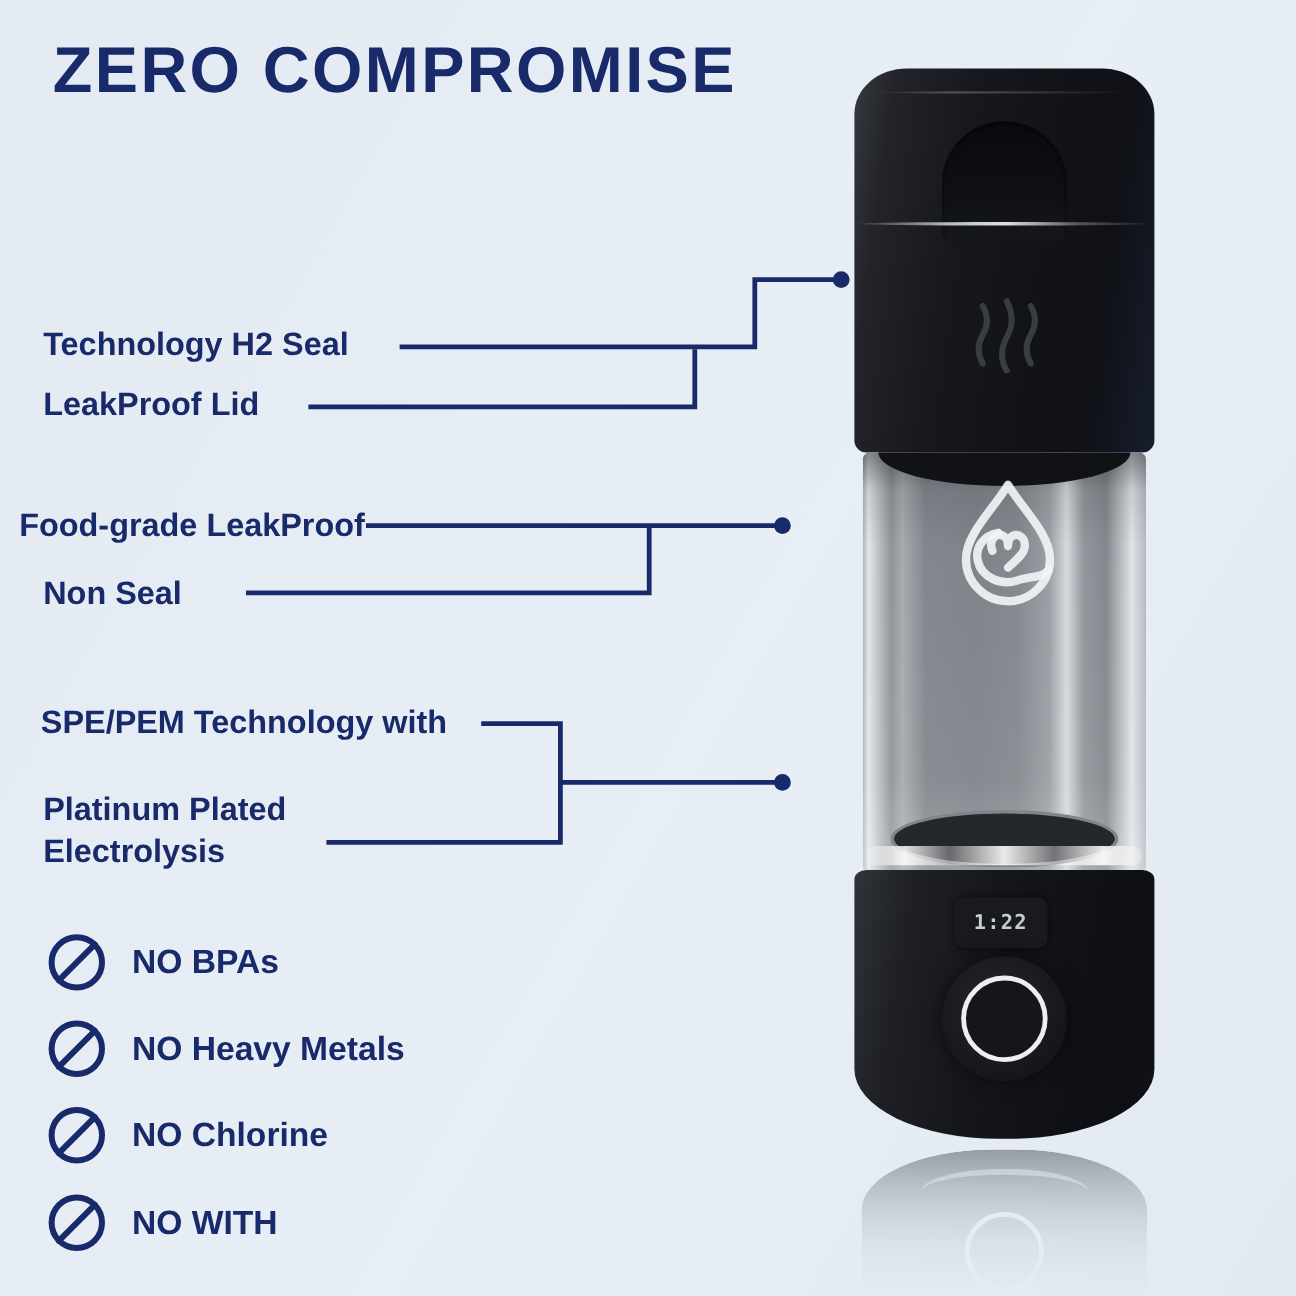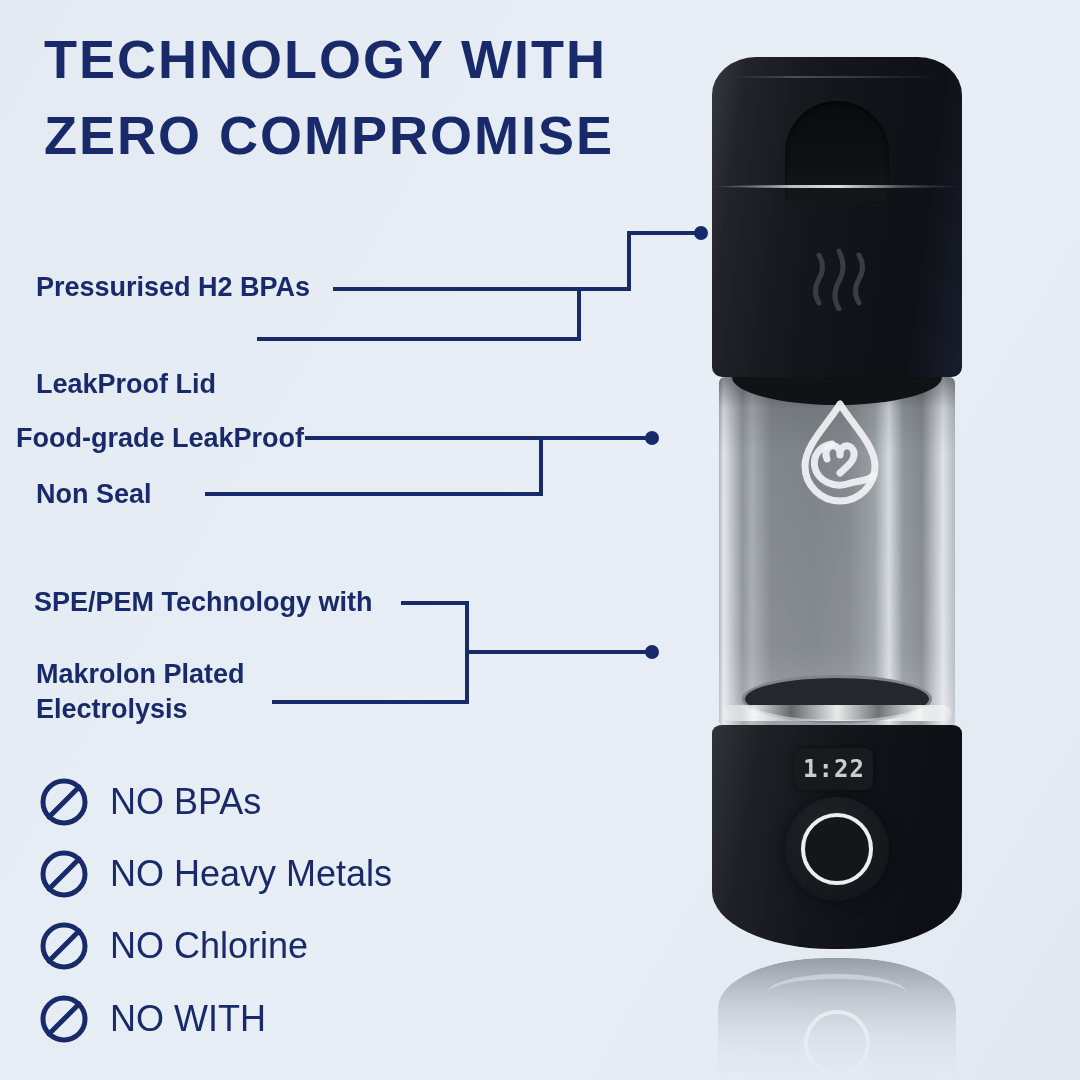--- a/index.html
+++ b/index.html
@@ -15,34 +15,34 @@
     position:absolute;left:44px;top:21px;
     color:#192a6b;font-weight:bold;font-size:54px;line-height:76px;letter-spacing:2px;
     white-space:nowrap;
   }
   
   .callout-label{
     position:absolute;color:#192a6b;font-weight:bold;font-size:27px;line-height:31px;
     white-space:nowrap;
   }
   #lbl-pressurised{left:36px;top:272px;}
-  #lbl-leakproof{left:36px;top:322px;margin-top:47px;}
+  #lbl-leakproof{left:36px;top:322px;}
   #lbl-makrolon{left:16px;top:423px;}
   #lbl-nontoxic{left:36px;top:479px;}
   #lbl-spepem{left:34px;top:587px;}
   #lbl-platinum{left:36px;top:657px;line-height:35px;}
   
   #connectors{position:absolute;left:0;top:0;pointer-events:none;}
   #connectors polyline{fill:none;stroke:#192a6b;stroke-width:4;}
   #connectors circle{fill:#192a6b;}
   
   .no-row{
     position:absolute;left:38px;display:flex;align-items:center;gap:20px;height:52px;
   }
-  .no-row .no-label{color:#192a6b;font-weight:normal;font-size:36px;white-space:nowrap;}
+  .no-row .no-label{color:#192a6b;font-weight:bold;font-size:28px;white-space:nowrap;}
   .no-icon{width:52px;height:52px;flex:0 0 52px;}
   .no-icon circle{fill:none;stroke:#192a6b;stroke-width:5;}
   .no-icon line{stroke:#192a6b;stroke-width:5;stroke-linecap:round;}
   
   .bottle{position:absolute;left:712px;top:57px;width:250px;height:892px;}
   .lid{
     position:absolute;left:0;top:0;width:250px;height:320px;
     border-radius:44px 44px 10px 10px / 38px 38px 10px 10px;
     background:linear-gradient(98deg,#36393f 0%,#222429 12%,#17181d 35%,#121318 60%,#101117 80%,#161c2a 97%);
   }
@@ -86,21 +86,21 @@
   }
   .base{
     position:absolute;left:0;top:668px;width:250px;height:224px;
     border-radius:10px 10px 120px 120px / 8px 8px 58px 58px;
     background:linear-gradient(100deg,#303338 0%,#1e2025 18%,#15161b 45%,#101116 70%,#0e0f14 90%,#11131b 100%);
   }
   .display{
     position:absolute;left:83px;top:691px;width:78px;height:42px;
     background:#191a1e;border-radius:8px;
     display:flex;align-items:center;justify-content:center;
-    color:#c9cdd1;font-family:"DejaVu Sans Mono",monospace;font-weight:bold;font-size:24px;letter-spacing:1px;
+    color:#c9cdd1;font-family:"DejaVu Sans Mono",monospace;font-weight:bold;font-size:17px;letter-spacing:1px;
     box-shadow:0 0 6px rgba(0,0,0,0.55);
   }
   .button-outer{
     position:absolute;left:73px;top:740px;width:104px;height:104px;border-radius:50%;
     background:radial-gradient(circle at 44% 40%,#26282d,#17181d 62%,#101115);
     box-shadow:0 0 16px rgba(0,0,0,0.5);
   }
   .button-ring{
     position:absolute;left:16px;top:16px;width:72px;height:72px;box-sizing:border-box;
     border:4px solid #eceef0;border-radius:50%;background:#15161a;
@@ -122,31 +122,30 @@
     position:absolute;left:86px;top:52px;width:66px;height:66px;box-sizing:border-box;
     border:4px solid rgba(240,243,245,0.85);border-radius:50%;
   }
 </style>
 </head>
 <body>
 
 <div class="canvas">
 
   <div class="title">
-    <div>TECHNOLOGY WITH</div>
     <div>ZERO COMPROMISE</div>
   </div>
 
-  <div class="callout-label" id="lbl-pressurised">Pressurised H2 BPAs</div>
+  <div class="callout-label" id="lbl-pressurised">Technology H2 Seal</div>
   <div class="callout-label" id="lbl-leakproof">LeakProof Lid</div>
   <div class="callout-label" id="lbl-makrolon">Food-grade LeakProof</div>
   <div class="callout-label" id="lbl-nontoxic">Non Seal</div>
   <div class="callout-label" id="lbl-spepem">SPE/PEM Technology with</div>
   <div class="callout-label" id="lbl-platinum">
-    <div>Makrolon Plated</div>
+    <div>Platinum Plated</div>
     <div>Electrolysis</div>
   </div>
 
   <svg id="connectors" width="1080" height="1080" viewBox="0 0 1080 1080">
     <polyline points="333,289 629,289 629,233 696,233"></polyline>
     <circle cx="701" cy="233" r="7"></circle>
     <polyline points="257,339 579,339 579,291"></polyline>
     <polyline points="305,438 647,438"></polyline>
     <circle cx="652" cy="438" r="7"></circle>
     <polyline points="205,494 541,494 541,440"></polyline>

